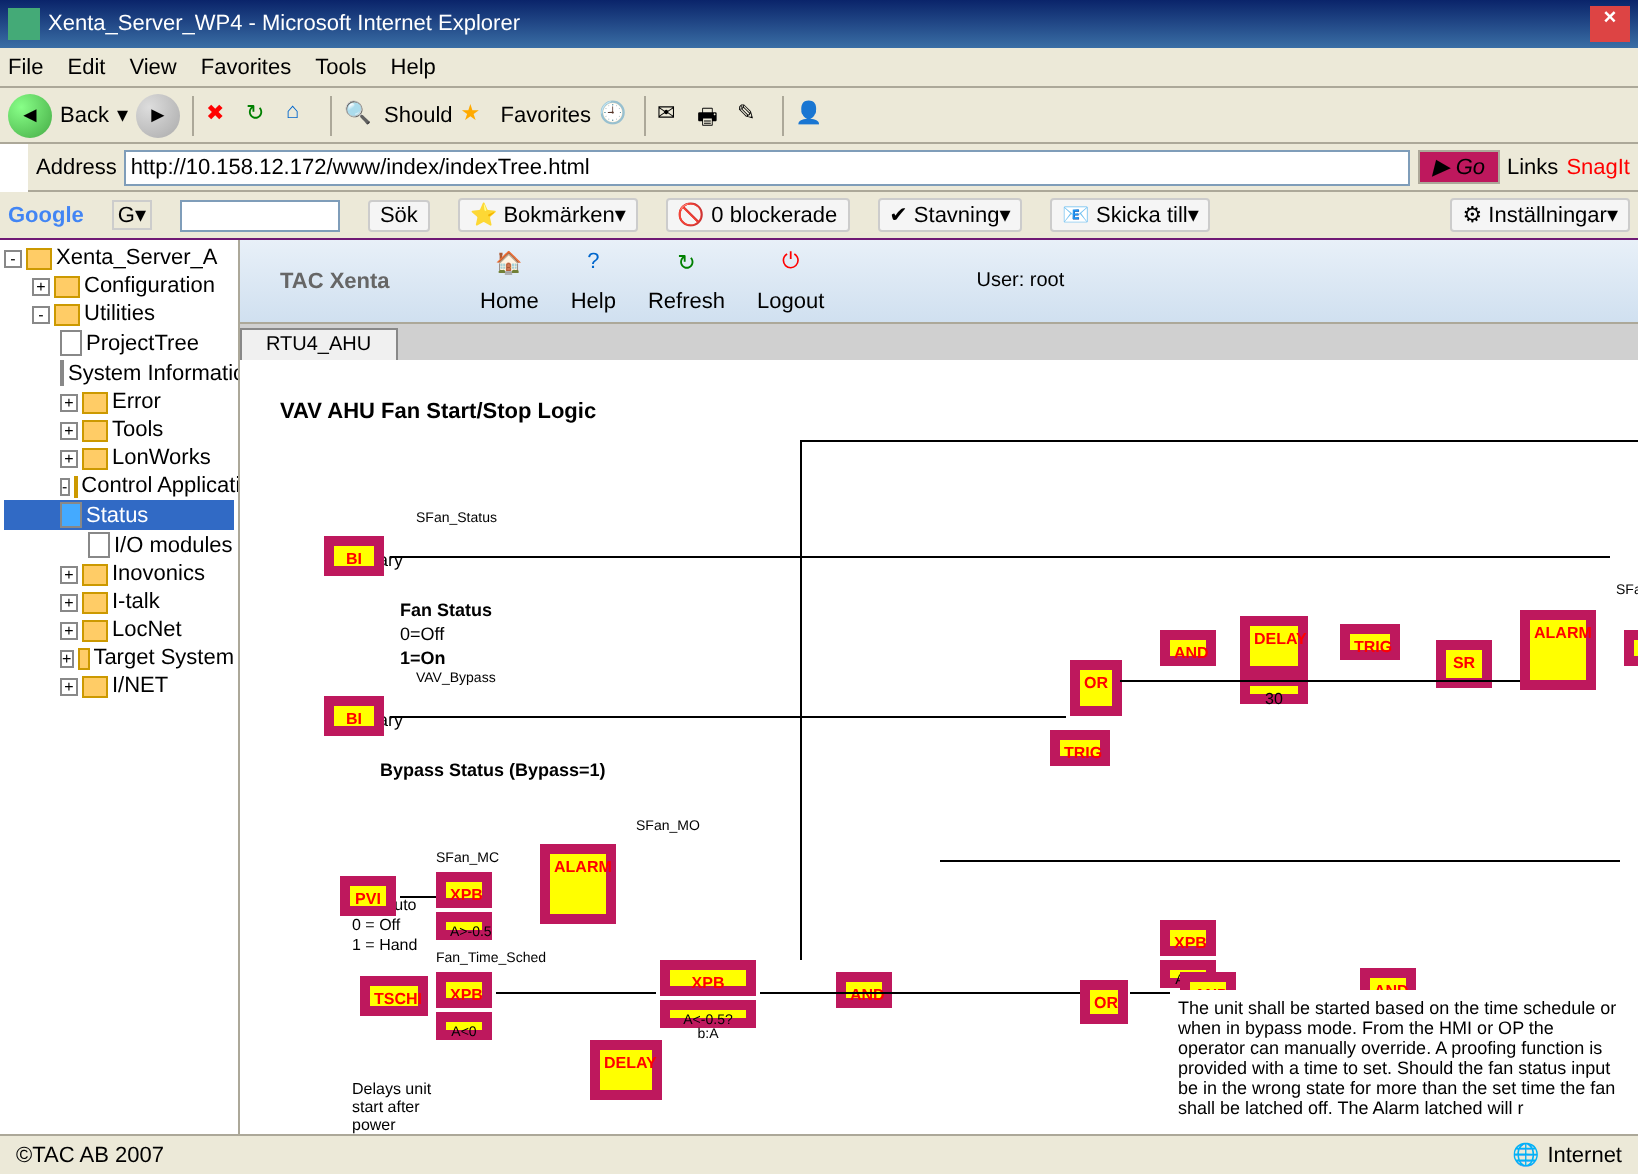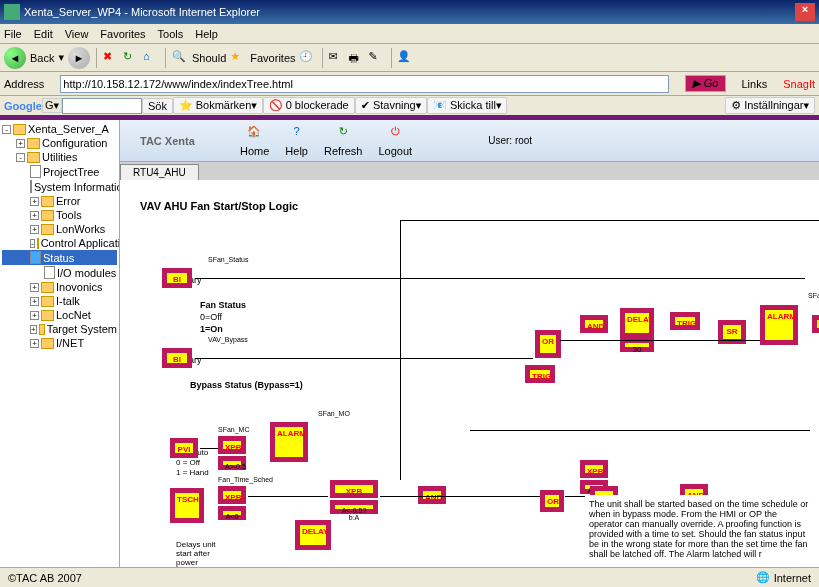--- a/index.html
+++ b/index.html
@@ -8,24 +8,24 @@
 .title-bar .icon { width: 16px; height: 16px; background: #4a7; margin-right: 4px; }
 .title-bar .close { margin-left: auto; width: 20px; height: 18px; background: #d44; text-align: center; color: white; font-weight: bold; }
 .menu-bar { background: #ece9d8; height: 20px; display: flex; align-items: center; padding: 0 4px; border-bottom: 1px solid #aca899; }
 .menu-bar span { margin-right: 12px; cursor: default; text-align: right; }
 .toolbar { background: #ece9d8; height: 28px; display: flex; align-items: center; padding: 0 4px; border-bottom: 1px solid #aca899; gap: 4px; }
 .toolbar .sep { width: 1px; height: 20px; background: #aca899; margin: 0 2px; }
 .circle-btn { width: 22px; height: 22px; border-radius: 50%; display: inline-flex; align-items: center; justify-content: center; }
 .green-circle { background: radial-gradient(circle at 30% 30%, #8f8, #4a4); }
 .gray-circle { background: radial-gradient(circle at 30% 30%, #ddd, #aaa); }
 .small-icon { width: 16px; height: 16px; display: inline-block; }
-.addr-bar { background: #ece9d8; height: 24px; display: flex; align-items: center; padding: 0 4px; border-bottom: 1px solid #aca899; gap: 16px; }
+.addr-bar { background: #ece9d8; height: 24px; display: flex; align-items: center; padding: 0 4px; border-bottom: 1px solid #aca899; gap: 4px; margin-left: 14px; }
 .addr-bar input { flex: 1; height: 18px; border: 1px solid #7f9db9; padding: 0 2px; background: white; }
 .addr-bar .go { padding: 1px 6px; border: 1px solid #aca899; background: #be185d; font-style: italic; }
-.google-bar { background: #ece9d8; height: 24px; display: flex; align-items: center; padding: 0 4px; border-bottom: 5px solid #701a75; gap: 0; font-size: 10px; }
+.google-bar { background: #ece9d8; height: 24px; display: flex; align-items: center; padding: 0 4px; border-bottom: 1px solid #701a75; gap: 14px; font-size: 10px; }
 .google-bar .gbtn { padding: 1px 5px; border: 1px solid #ccc; background: #f5f5f5; border-radius: 2px; }
 .google-bar input { width: 80px; height: 16px; border: 1px solid #7f9db9; }
 .content { display: flex; height: calc(100% - 140px); }
 .sidebar { width: 120px; background: #fff; border-right: 1px solid #aca899; overflow: auto; padding: 2px; }
 .tree-item { display: flex; align-items: center; padding: 1px 0; font-size: 10px; white-space: nowrap; }
 .tree-item .exp { width: 9px; height: 9px; border: 1px solid #888; text-align: center; line-height: 7px; font-size: 8px; margin-right: 2px; cursor: default; }
 .tree-item .folder { width: 13px; height: 11px; background: #fc6; border: 1px solid #c90; margin-right: 2px; }
 .tree-item .file { width: 11px; height: 13px; background: #fff; border: 1px solid #888; margin-right: 2px; }
 .tree-item.selected { background: #316ac5; color: white; }
 .indent1 { padding-left: 14px; }
@@ -238,21 +238,21 @@
     <div class="label-txt" style="top:268px;left:8px;font-size:8px">-1 = Auto</div>
     <div class="label-txt" style="top:278px;left:8px;font-size:8px">0 = Off</div>
     <div class="label-txt" style="top:288px;left:8px;font-size:8px">1 = Hand</div>
     <div class="block red-txt" style="top:258px;left:50px;width:28px;height:20px">PVI</div>
     <div class="label-txt" style="top:246px;left:50px;font-size:7px">SFan_MC</div>
     <div class="block red-txt" style="top:256px;left:98px;width:28px;height:18px">XPB</div>
     <div class="block" style="top:276px;left:98px;width:28px;height:10px;font-size:7px">A&gt;-0.5</div>
     <div class="block red-txt" style="top:242px;left:150px;width:38px;height:40px">ALARM</div>
     <div class="label-txt" style="top:230px;left:150px;font-size:7px">SFan_MO</div>
 
-    <div class="block red-txt" style="top:308px;left:50px;width:34px;height:35px">TSCHI</div>
+    <div class="block red-txt" style="top:308px;left:60px;width:34px;height:20px">TSCHI</div>
     <div class="label-txt" style="top:296px;left:50px;font-size:7px">Fan_Time_Sched</div>
     <div class="block red-txt" style="top:306px;left:98px;width:28px;height:18px">XPB</div>
     <div class="block" style="top:326px;left:98px;width:28px;height:10px;font-size:7px">A&lt;0</div>
 
     <div class="block red-txt" style="top:300px;left:210px;width:48px;height:18px">XPB</div>
     <div class="block" style="top:320px;left:210px;width:48px;height:10px;font-size:7px">A&lt;-0.5?b:A</div>
     <div class="block red-txt" style="top:306px;left:298px;width:28px;height:18px">AND</div>
     <div class="block red-txt" style="top:310px;left:420px;width:24px;height:22px">OR</div>
     <div class="block red-txt" style="top:280px;left:460px;width:28px;height:18px">XPB</div>
     <div class="block" style="top:300px;left:460px;width:28px;height:10px;font-size:7px">A=0</div>

